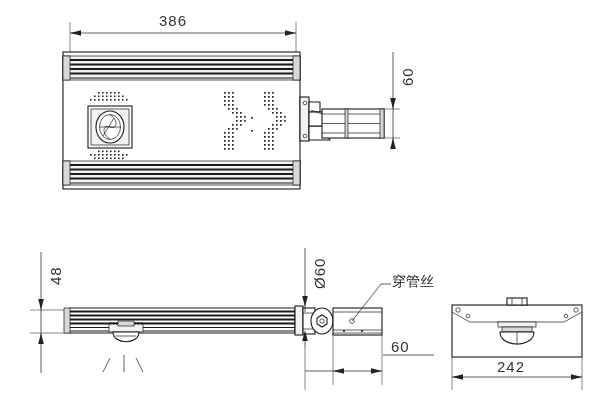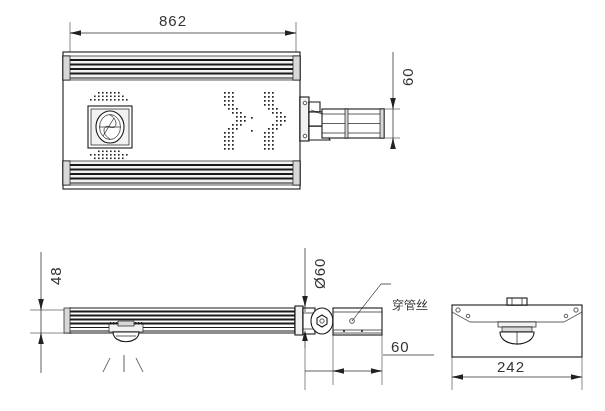--- a/index.html
+++ b/index.html
@@ -3,22 +3,22 @@
 <meta charset="utf-8">
 <title>Technical Drawing</title>
 <style>
   html,body{margin:0;padding:0;background:#ffffff;}
   body{width:605px;height:411px;overflow:hidden;
        font-family:"Liberation Sans","DejaVu Sans",sans-serif;color:#1a1a1a;}
   #sheet{position:relative;width:605px;height:411px;background:#fff;}
   .dimtext{position:absolute;font-size:15px;letter-spacing:1px;color:#333;
            white-space:nowrap;font-family:"Liberation Sans",sans-serif;}
   .dimtext.rot{transform-origin:0 0;}
-  .cn{position:absolute;font-size:12px;color:#222;white-space:nowrap;
-      font-family:"DejaVu Sans",sans-serif;margin-top:24px;}
+  .cn{position:absolute;font-size:14px;color:#222;white-space:nowrap;
+      font-family:"DejaVu Sans",sans-serif;}
   svg{position:absolute;left:0;top:0;}
   .ln{stroke:#1a1a1a;fill:none;}
   .thin{stroke-width:.7;}
   .med{stroke-width:1.1;}
   .thick{stroke-width:1.9;}
   .ext{stroke:#3a3a3a;stroke-width:.6;}
   .fill-w{fill:#ffffff;}
   .fill-l{fill:#f2f2f2;}
   .fill-g{fill:#d8d8d8;}
   .dot{fill:#222;}
@@ -335,21 +335,21 @@
       <line class="ln thin" x1="517" y1="332" x2="517" y2="345"></line>
 
       <line class="ext" x1="452" y1="357" x2="452" y2="390"></line>
       <line class="ext" x1="582" y1="357" x2="582" y2="390"></line>
       <line class="ln thin" x1="452" y1="377" x2="582" y2="377"></line>
       <polygon points="452,377 463,374.2 463,379.8" class="dot"></polygon>
       <polygon points="582,377 571,374.2 571,379.8" class="dot"></polygon>
     </g>
   </svg>
 
-  <span class="dimtext" style="left:159px;top:12px;">862</span>
+  <span class="dimtext" style="left:159px;top:12px;">386</span>
 
   <span class="dimtext rot" style="left:399px;top:86px;transform:rotate(-90deg);">60</span>
 
   <span class="dimtext rot" style="left:47px;top:285px;transform:rotate(-90deg);">48</span>
 
   <span class="dimtext rot" style="left:311px;top:289px;transform:rotate(-90deg);">Ø60</span>
 
   <span class="dimtext" style="left:391px;top:338px;">60</span>
 
   <span class="dimtext" style="left:497px;top:358px;">242</span>

